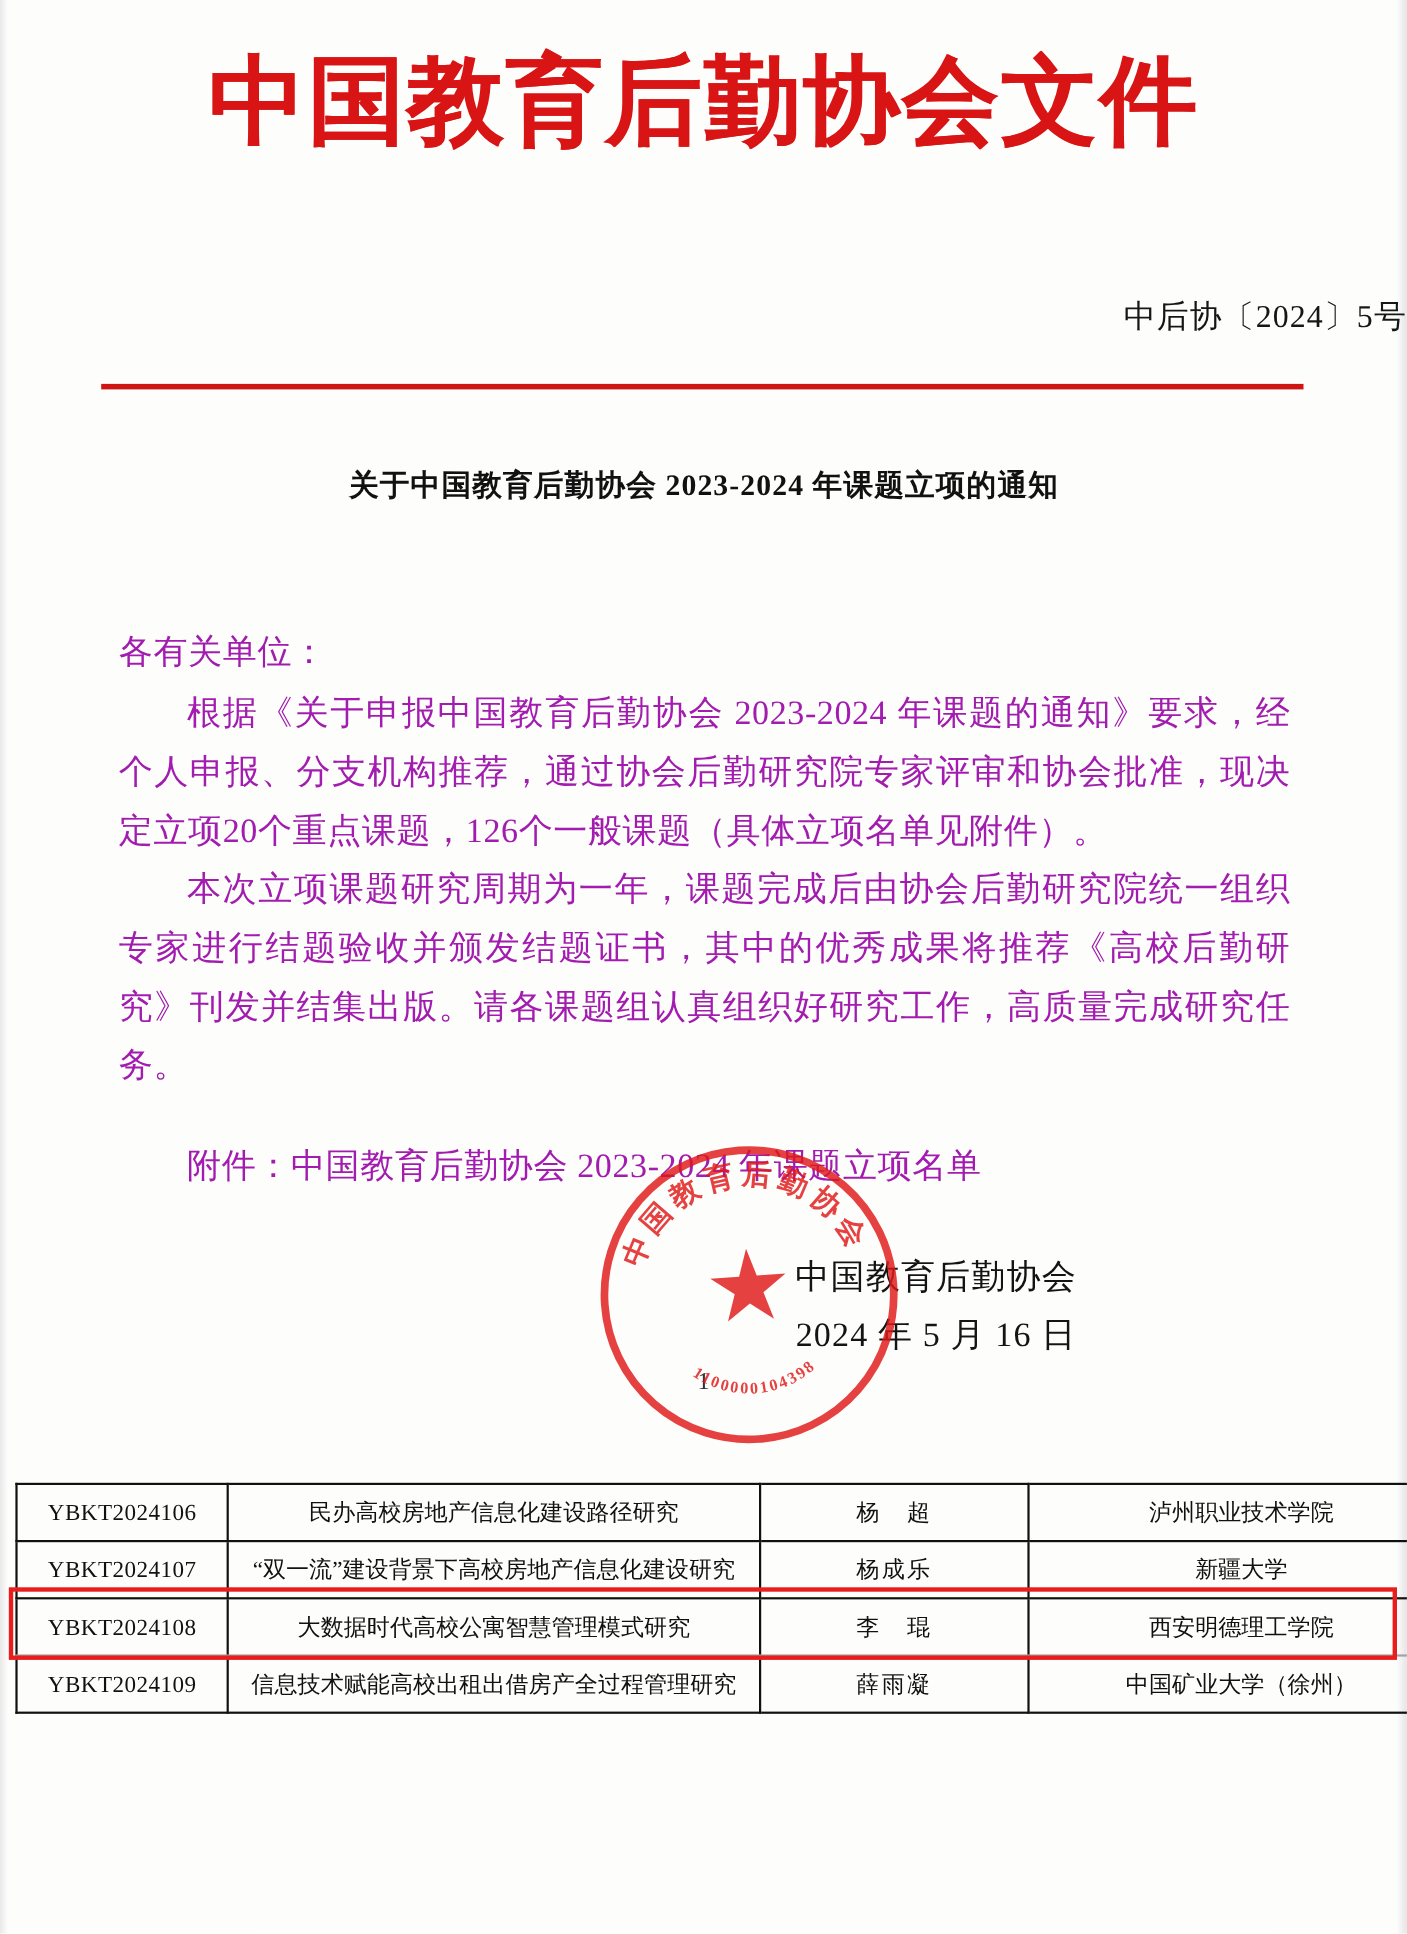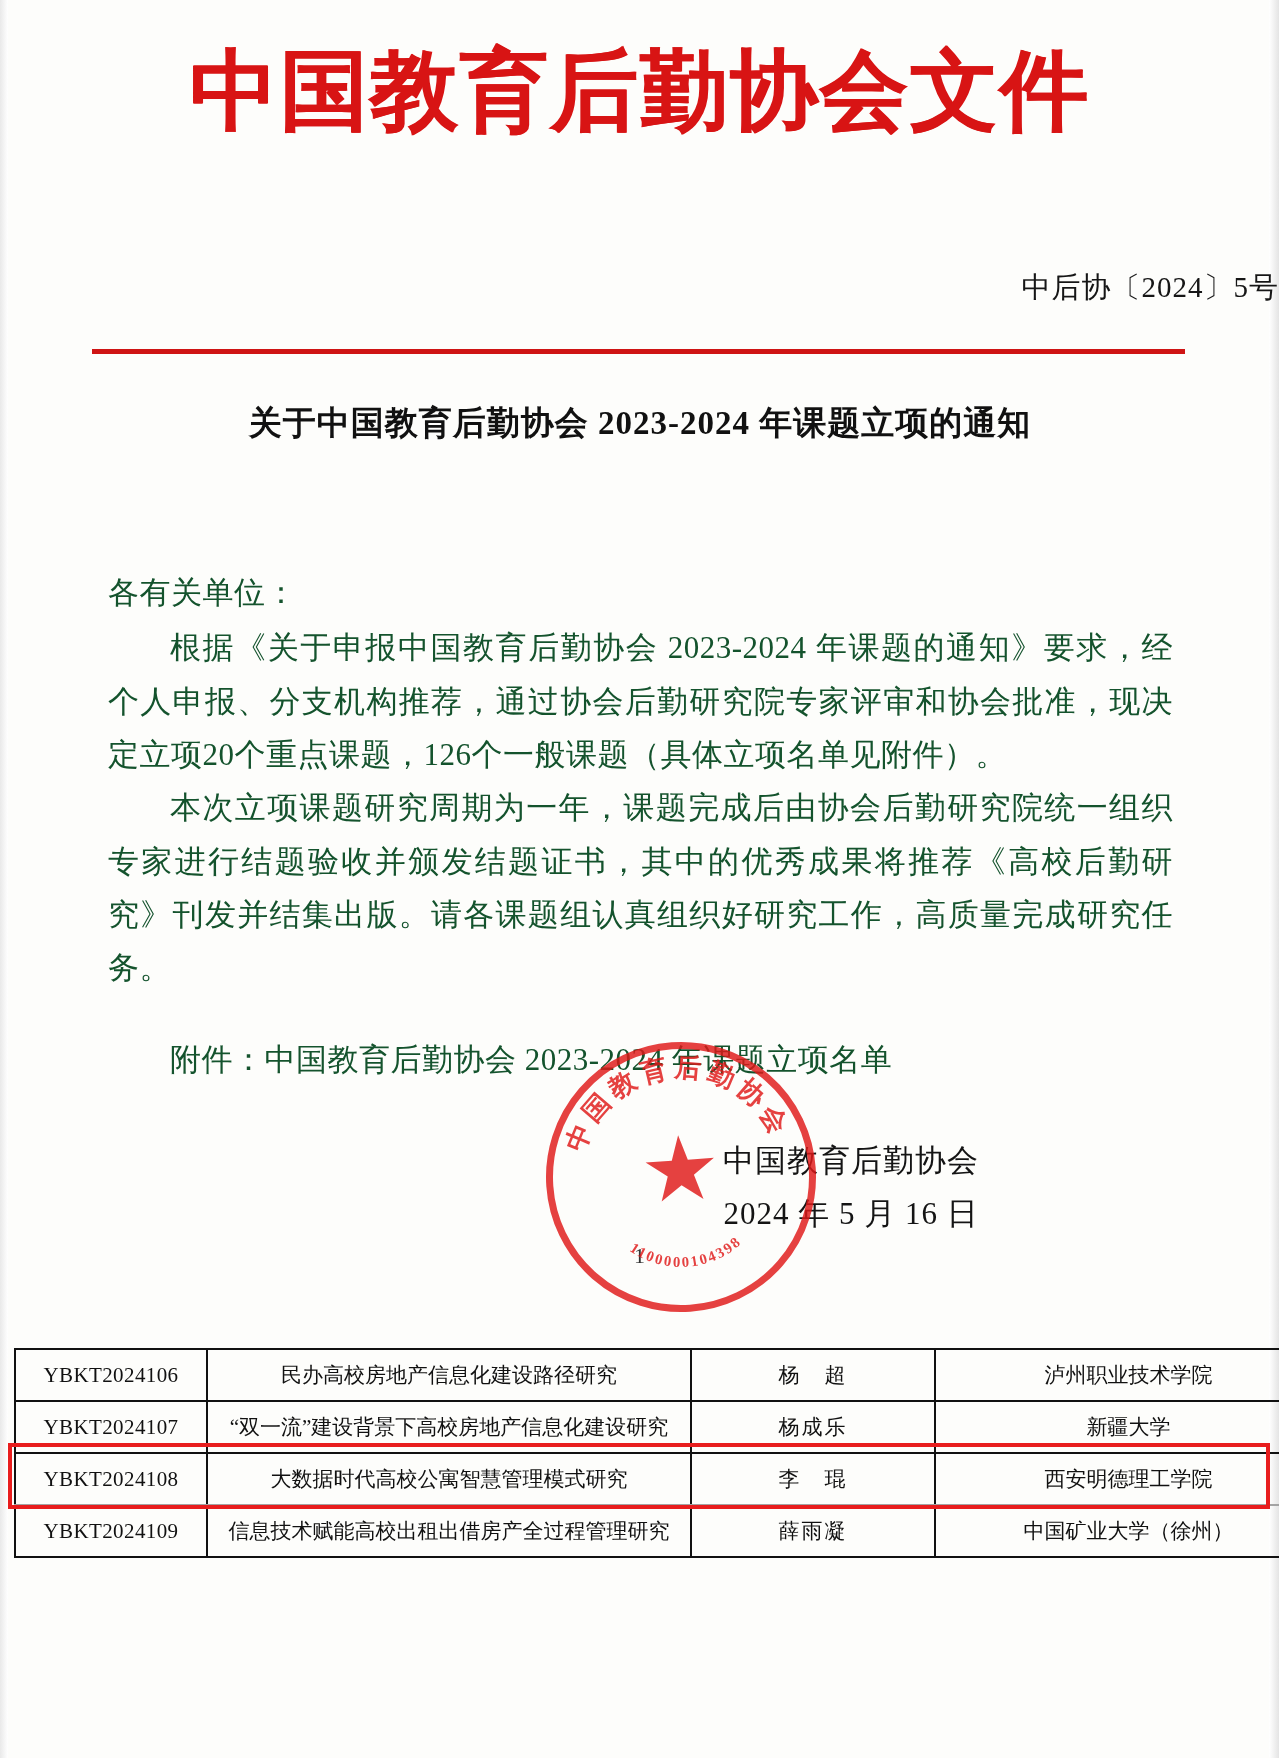--- a/index.html
+++ b/index.html
@@ -28,21 +28,21 @@
   .masthead {
     position: absolute;
     left: 0;
     top: 48px;
     width: 1279px;
     text-align: center;
   }
   .masthead-title {
     display: inline-block;
     color: #d81414;
-    font-family: Liberation Serif, serif;
+    font-family: Liberation Sans, sans-serif;
     font-weight: bold;
     font-size: 88px;
     letter-spacing: 2px;
     line-height: 1.0;
     text-shadow: 1px 0 0 #d81414;
     text-align: right;
   }
 
   
   .doc-number {
@@ -63,37 +63,37 @@
     top: 349px;
     width: 1093px;
     height: 5px;
     background: #cf1414;
   }
 
   
   .doc-title {
     position: absolute;
     left: 120px;
-    top: 398px;
+    top: 421px;
     width: 1040px;
     text-align: center;
-    font-size: 33px;
+    font-size: 27px;
     font-weight: bold;
     line-height: 1.55;
     color: #111;
     letter-spacing: 1px;
   }
 
   
   .body-block {
     position: absolute;
     left: 108px;
     top: 566px;
     width: 1065px;
-    color: #14532d;
+    color: #a21caf;
     font-size: 31px;
     line-height: 1.72;
     letter-spacing: 0.5px;
   }
   .salutation {
     margin: 0 0 2px 0;
   }
   .para {
     margin: 0;
     text-indent: 2em;

